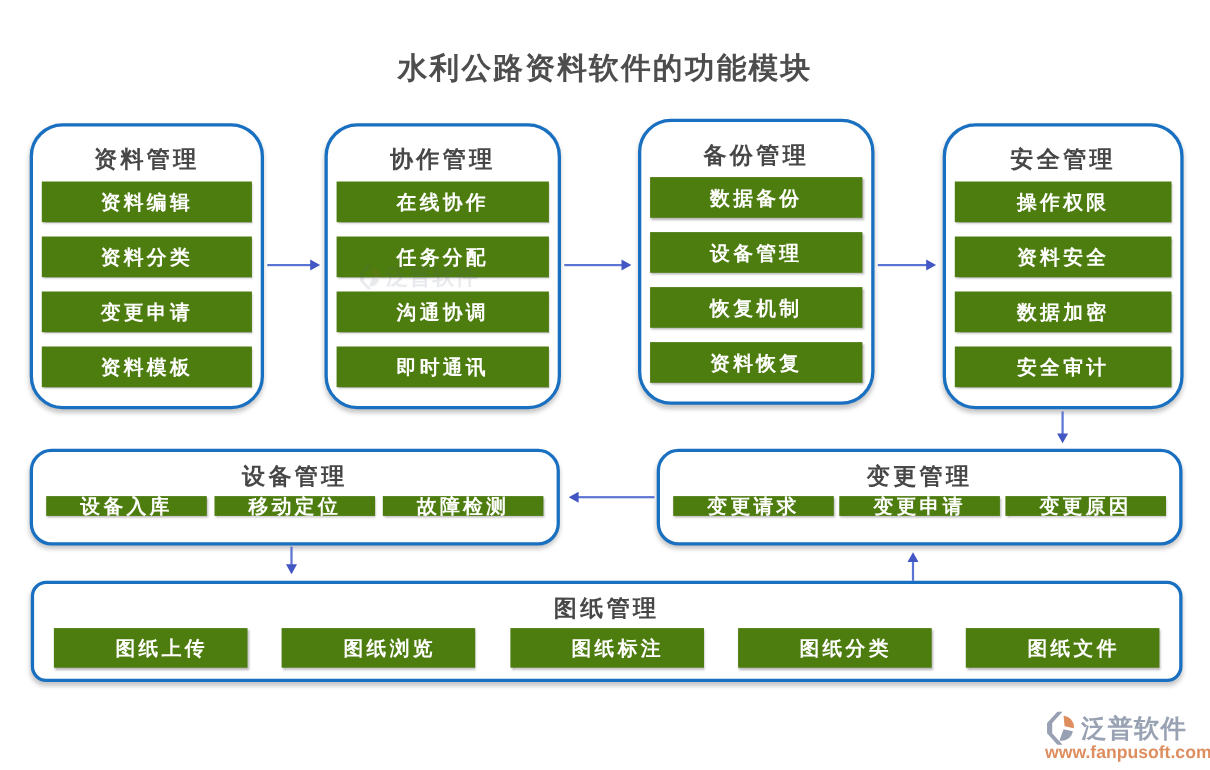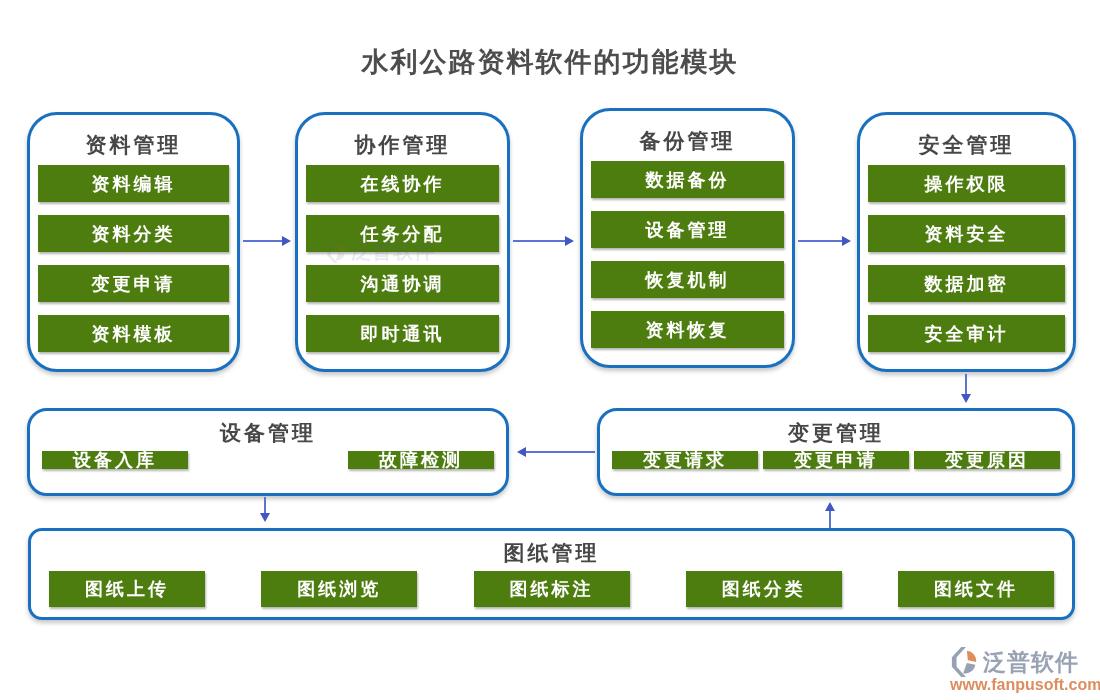--- a/index.html
+++ b/index.html
@@ -25,21 +25,21 @@
   .col .card-title{height:36px;line-height:32px;}
   .rowcard .card-title,.widecard .card-title{height:32px;line-height:28px;}
   .chip{
     background:#4d7c0f;color:#ffffff;font-weight:bold;font-size:18px;
     letter-spacing:3px;display:flex;align-items:center;justify-content:center;
     box-shadow:1px 2px 2px rgba(90,90,90,.45);
   }
   .col .chip{height:37px;margin-bottom:13px;}
   .chip-row{display:flex;justify-content:space-between;}
   .rowcard .chip{width:146px;height:18px;}
-  .widecard .chip{width:156px;height:36px;}
+  .widecard .chip{width:156px;height:36px;padding-left:20px;}
   
   .arrow-h{position:absolute;height:0;border-top:2px solid #5b73d2;}
   .arrow-h.right::after{
     content:"";position:absolute;right:-9px;top:-6px;
     border:5px solid transparent;border-left:9px solid #4256c4;
   }
   .arrow-h.left::before{
     content:"";position:absolute;left:-9px;top:-6px;
     border:5px solid transparent;border-right:9px solid #4256c4;
   }
@@ -100,20 +100,21 @@
   <div class="chip">操作权限</div>
   <div class="chip">资料安全</div>
   <div class="chip">数据加密</div>
   <div class="chip">安全审计</div>
 </div>
 
 <div class="card rowcard" style="left:27px;top:408px;width:482px;height:88px;">
   <div class="card-title">设备管理</div>
   <div class="chip-row">
     <div class="chip">设备入库</div>
+    <div class="chip">移动定位</div>
     <div class="chip">故障检测</div>
   </div>
 </div>
 
 <div class="card rowcard" style="left:597px;top:408px;width:478px;height:88px;">
   <div class="card-title">变更管理</div>
   <div class="chip-row">
     <div class="chip">变更请求</div>
     <div class="chip">变更申请</div>
     <div class="chip">变更原因</div>

